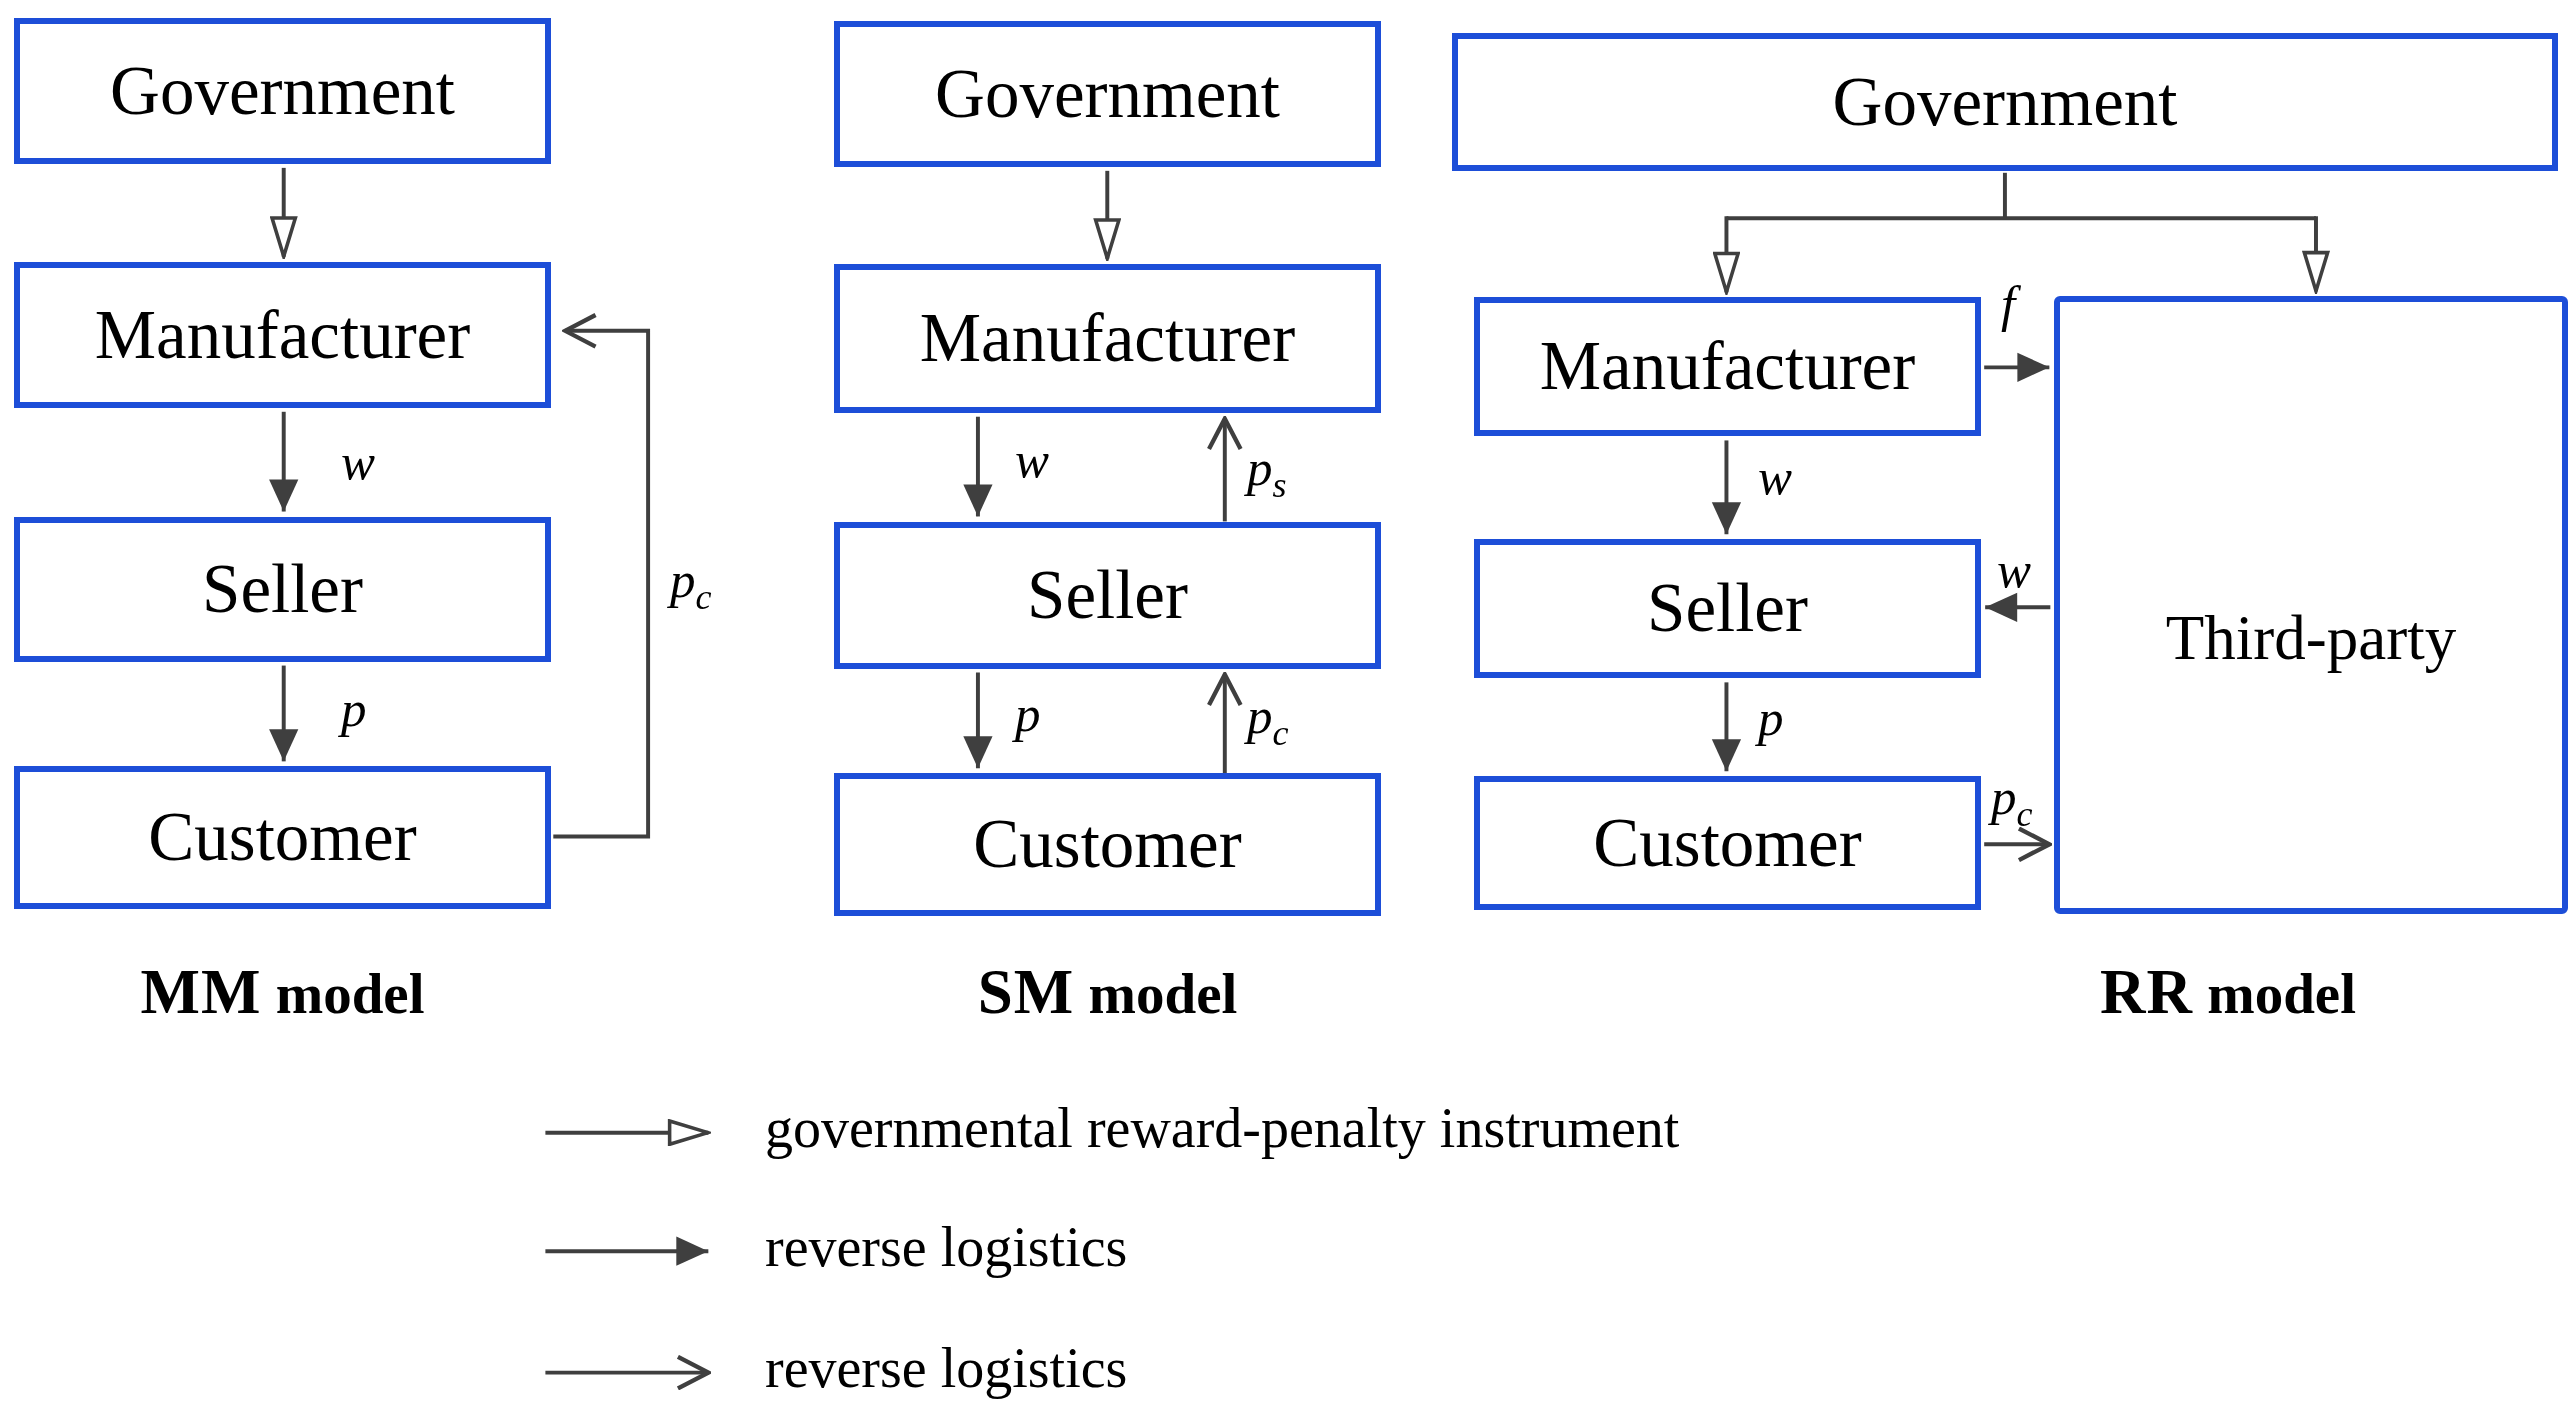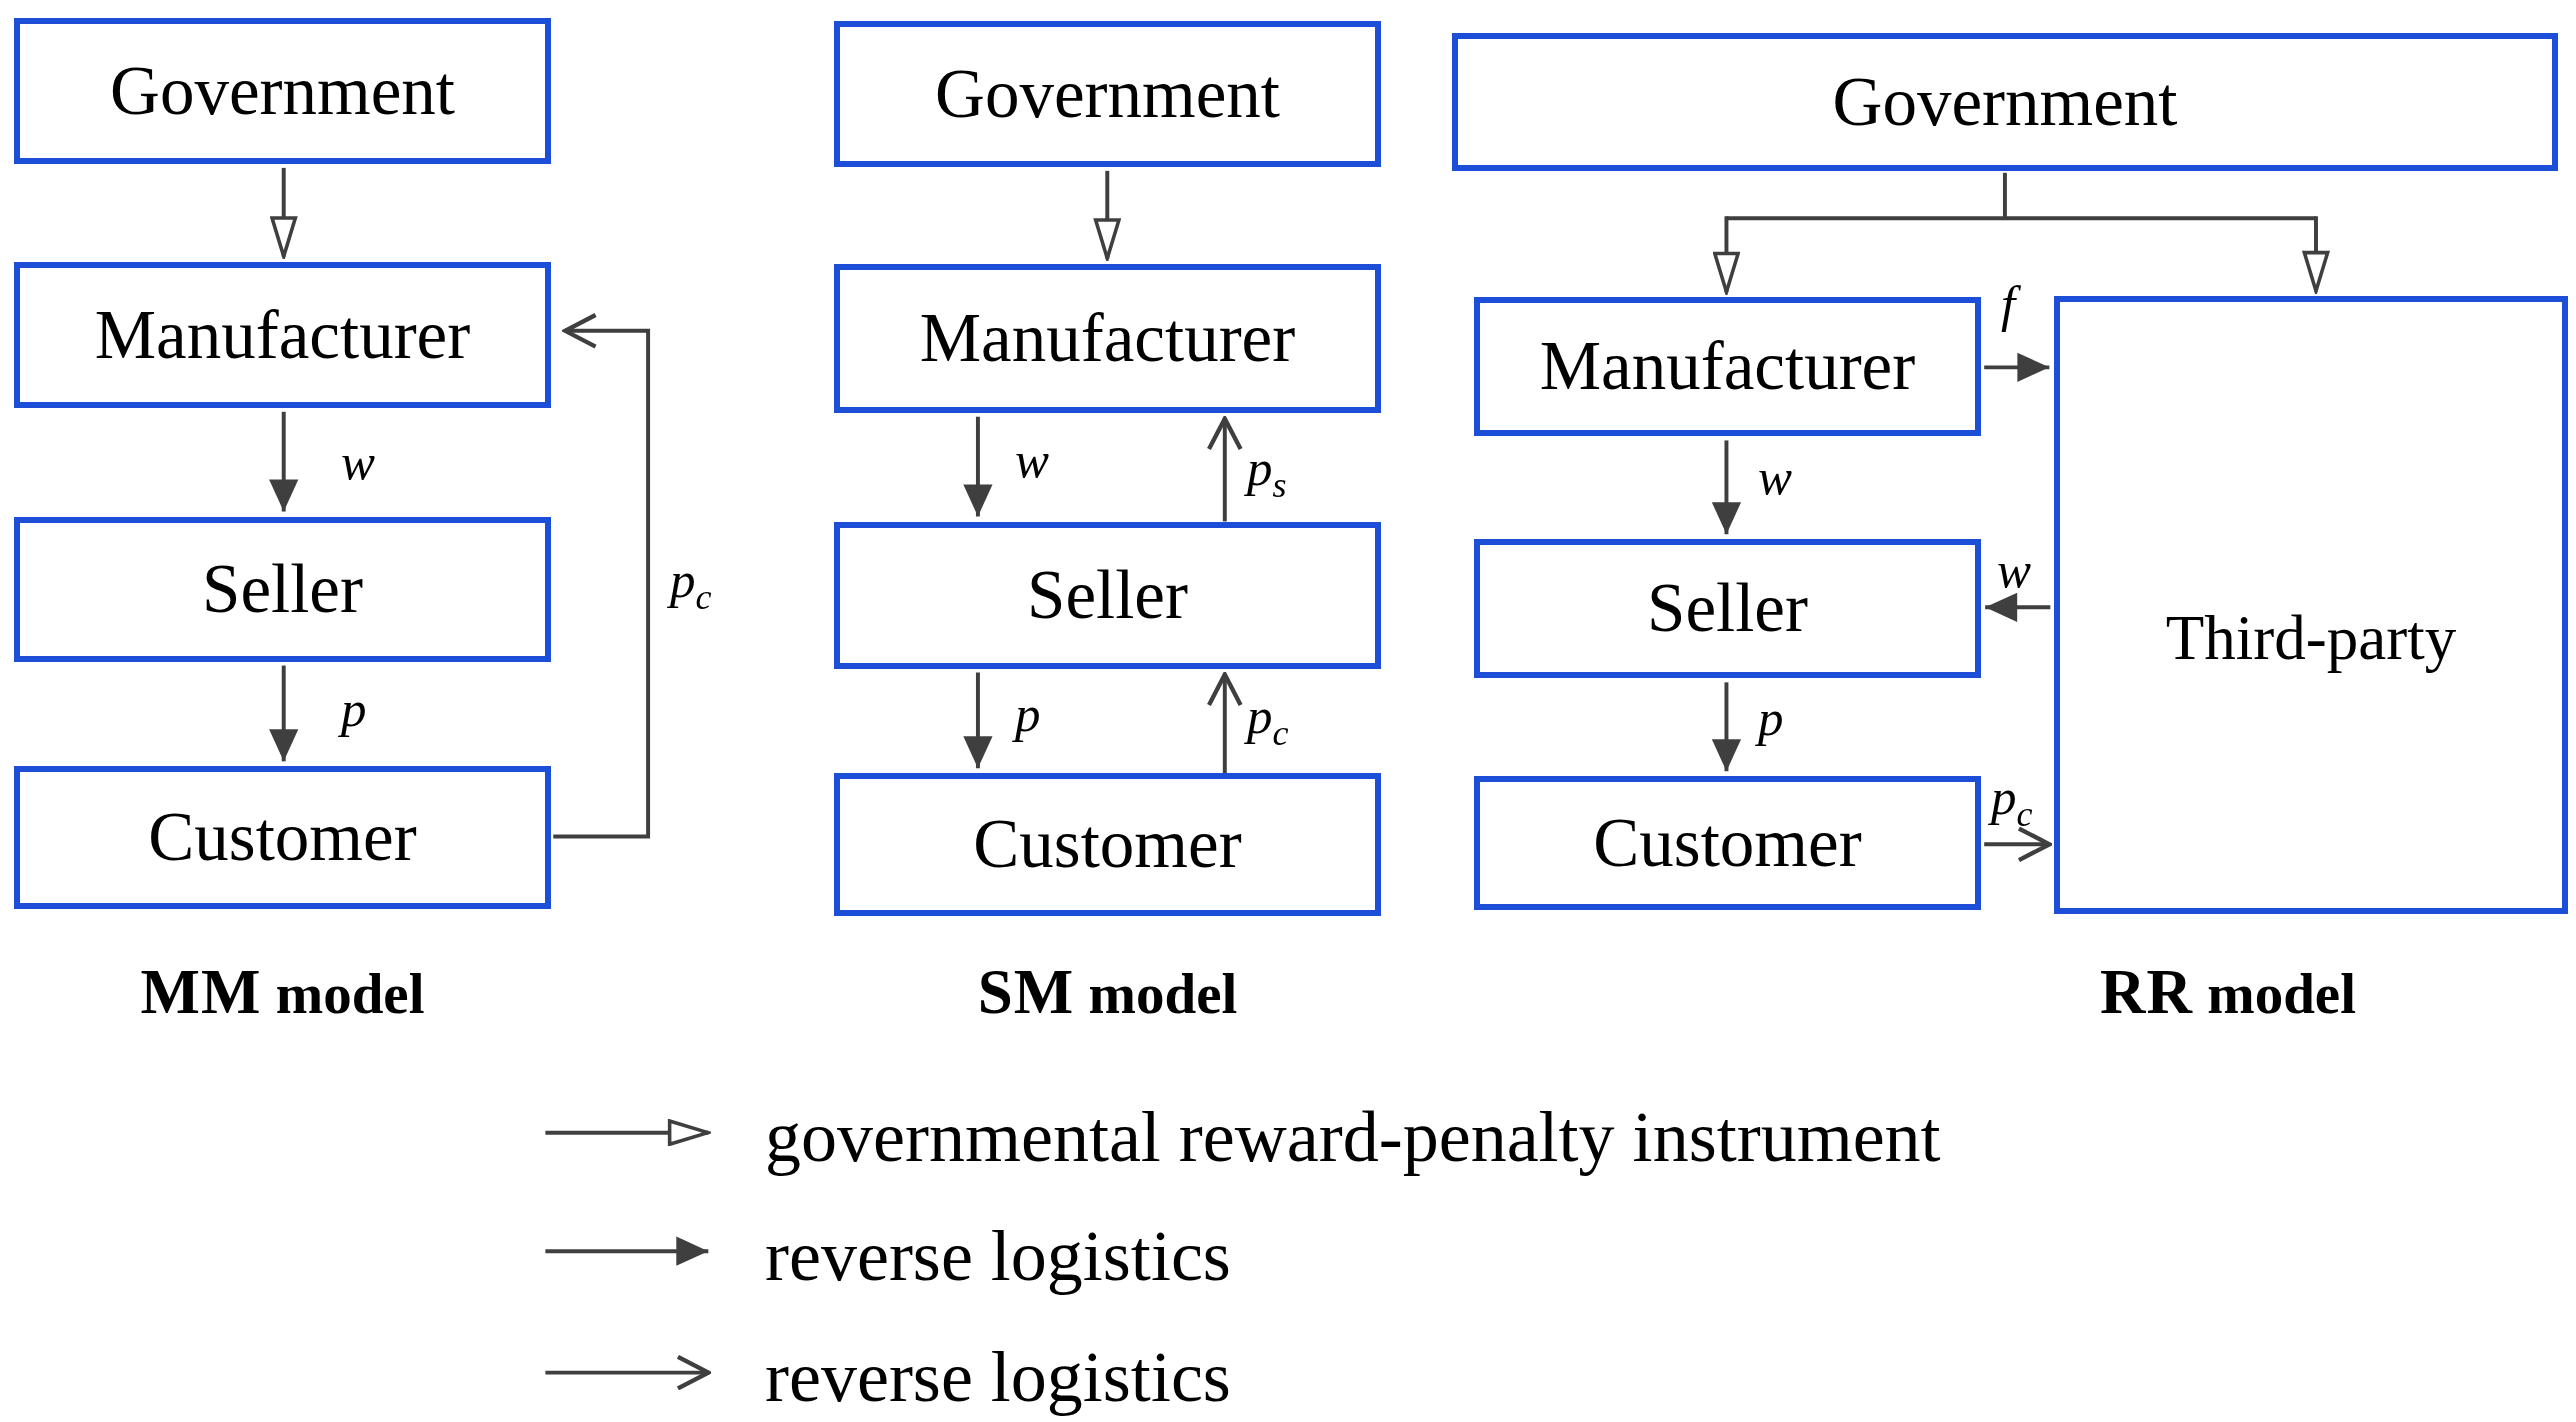--- a/index.html
+++ b/index.html
@@ -3,27 +3,27 @@
 <meta charset="utf-8">
 <style>
   html,body{margin:0;padding:0;background:#ffffff;}
   #canvas{position:relative;width:2576px;height:1422px;background:#ffffff;overflow:hidden;
           font-family:"Liberation Serif","DejaVu Serif",serif;color:#000;}
   svg.overlay{position:absolute;left:0;top:0;width:2576px;height:1422px;}
   .node{position:absolute;border:6px solid #1d4ed8;background:#ffffff;
         display:flex;align-items:center;justify-content:center;
         font-size:69px;line-height:1;box-sizing:border-box;text-align:center;}
   .node.tpr{flex-direction:column;justify-content:flex-start;padding-top:282px;
-            font-size:63px;line-height:109px;}
+            font-size:63px;line-height:109px;border-radius:6px;}
   .caption{position:absolute;text-align:center;font-weight:bold;white-space:nowrap;}
   .caption .sc{font-size:63px;letter-spacing:1px;}
   .caption .rest{font-size:57px;}
   .edge-label{position:absolute;font-style:italic;font-size:51px;line-height:1;white-space:nowrap;}
   .edge-label sub{font-size:36px;font-style:italic;line-height:0;vertical-align:-12px;}
-  .legend-label{position:absolute;font-size:72px;line-height:1.1;white-space:nowrap;}
+  .legend-label{position:absolute;font-size:56px;line-height:1.1;white-space:nowrap;}
 </style>
 </head>
 <body>
 
 <div id="canvas">
 
   <svg class="overlay" viewBox="0 0 2608 1440" xmlns="http://www.w3.org/2000/svg">
     <defs>
       <marker id="mHollow" markerWidth="11" markerHeight="7" refX="10.4" refY="3.5" orient="auto" markerUnits="strokeWidth">
         <path d="M0.6,0.55 L10.3,3.5 L0.6,6.45 Z" fill="#ffffff" stroke="#3f3f3f" stroke-width="0.9"></path>

